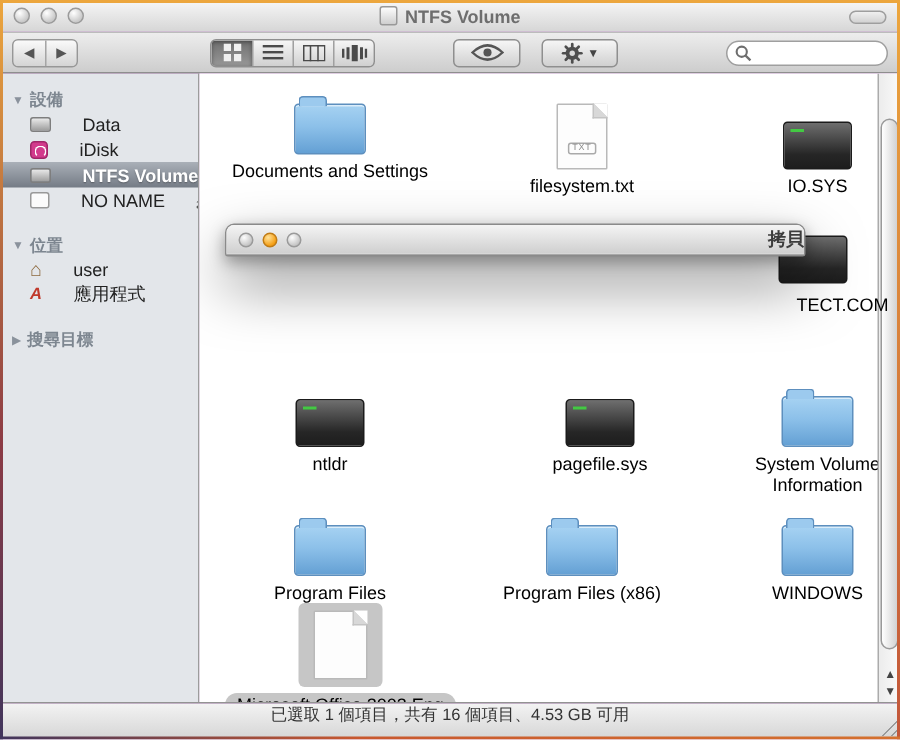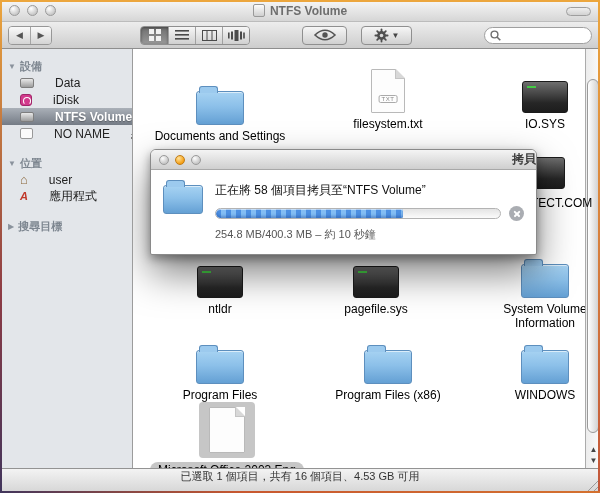--- a/index.html
+++ b/index.html
@@ -267,21 +267,21 @@
       </div>
       <div class="sb-gap"></div>
       <div class="sb-header">
         <span class="tri">▶</span>
         <span>搜尋目標</span>
       </div>
     </div>
 
     <div class="content">
 
-      <div class="file-item" style="left:12px; top:30px;">
+      <div class="file-item" style="left:12px; top:8px;">
         <div class="icon-slot">
             <div class="folder"></div>
           </div>
         <div class="file-label">Documents and Settings</div>
       </div>
       <div class="file-item" style="left:180px; top:18px;">
         <div class="icon-slot">
           <div class="page txt">
             <div class="fold"></div>
             <div class="txt-badge">TXT</div>
@@ -300,21 +300,21 @@
         <div class="exec"></div>
       </div>
       <div class="partial-label file-label">TECT.COM</div>
 
       <div class="file-item" style="left:12px; top:203px;">
         <div class="icon-slot">
             <div class="exec"></div>
           </div>
         <div class="file-label">ntldr</div>
       </div>
-      <div class="file-item" style="left:168px; top:203px;">
+      <div class="file-item" style="left:192px; top:203px;">
         <div class="icon-slot">
             <div class="exec"></div>
           </div>
         <div class="file-label">pagefile.sys</div>
       </div>
       <div class="file-item" style="left:337px; top:203px;">
         <div class="icon-slot">
             <div class="folder"></div>
           </div>
         <div class="file-label" style="width:112px;">System Volume Information</div>
@@ -352,33 +352,20 @@
 
       <div class="dialog">
         <div class="dlg-titlebar">
           <div class="dlg-lights">
             <div class="dlg-light"></div>
             <div class="dlg-light active"></div>
             <div class="dlg-light"></div>
           </div>
           <div class="dlg-title">拷貝</div>
         </div>
-        <div class="dlg-body">
-          <div class="folder small" style="margin-top:4px;"></div>
-          <div class="dlg-right">
-            <div class="dlg-status">正在將 58 個項目拷貝至“NTFS Volume”</div>
-            <div class="bar-row">
-              <div class="progress-track">
-                <div class="progress-fill" style="width: 66%;"></div>
-              </div>
-              <div class="cancel-btn"></div>
-            </div>
-            <div class="dlg-detail">254.8 MB/400.3 MB – 約 10 秒鐘</div>
-          </div>
-        </div>
       </div>
 
       <div class="scrollbar">
         <div class="thumb"></div>
         <div class="scroll-arrows">
           <span>▲</span>
           <span>▼</span>
         </div>
       </div>
     </div>

